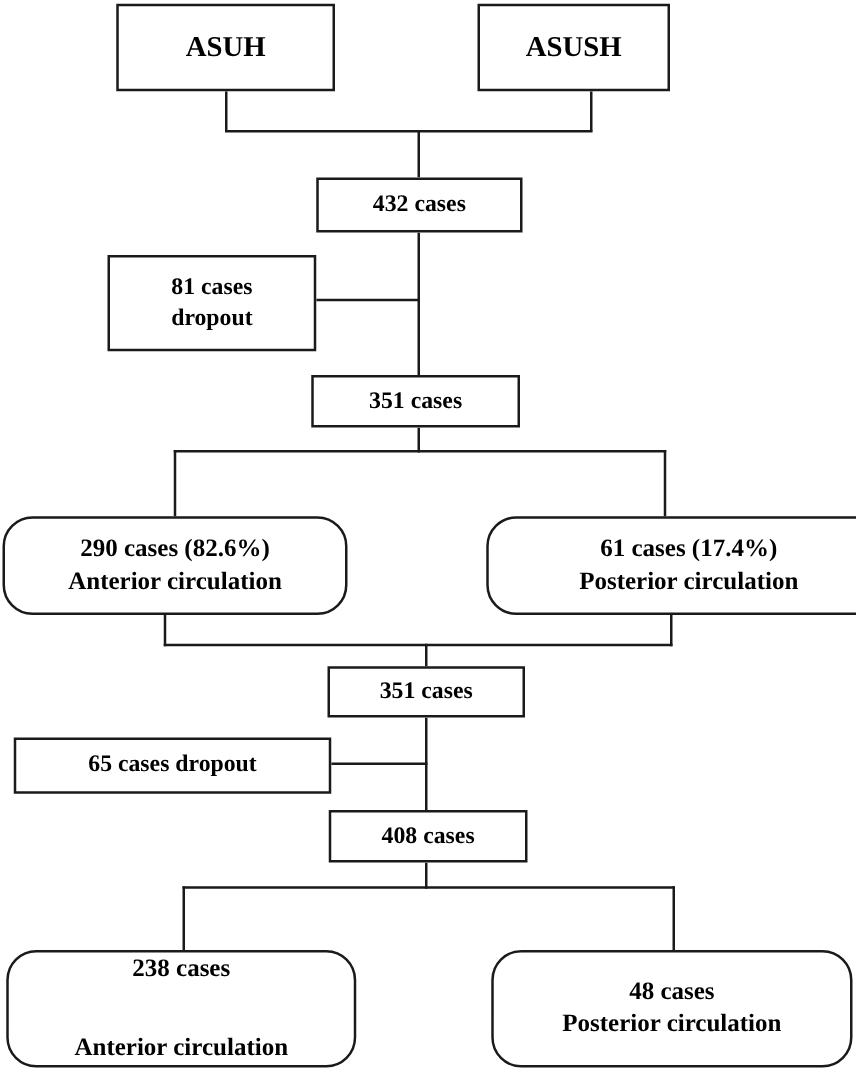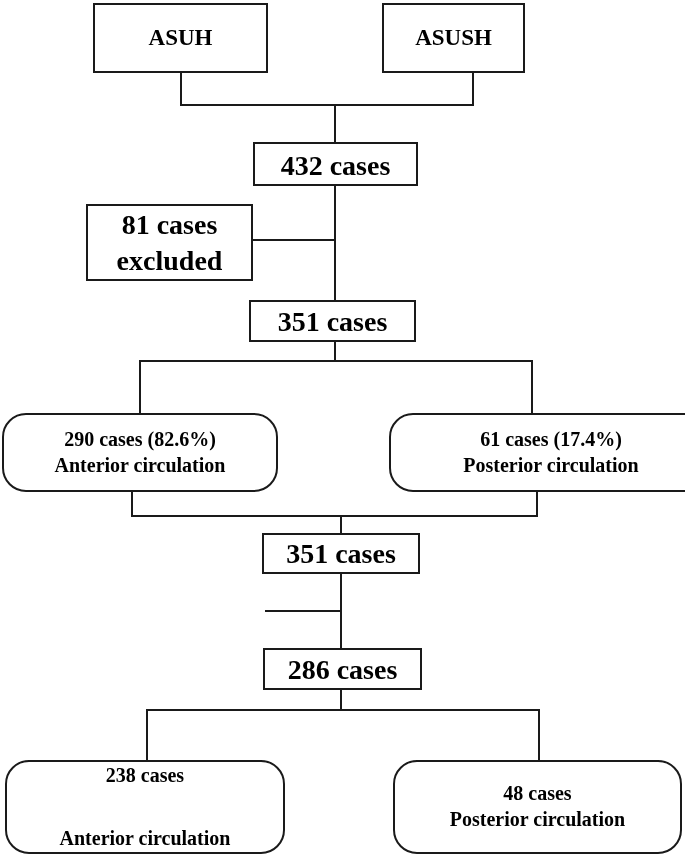--- a/index.html
+++ b/index.html
@@ -32,59 +32,59 @@
     color: #000000;
     line-height: 1.28;
     z-index: 2;
   }
   .node .line1,
   .node .line2 {
     display: block;
     white-space: nowrap;
   }
   .fs-big { font-size: 23px; text-align: right; }
-  .fs-med { font-size: 28px; justify-content: flex-end; }
+  .fs-med { font-size: 19px; }
   .fs-sm  { font-size: 20px; border-radius: 24px; }
 
   
   .conn {
     position: absolute;
     background: #1a1a1a;
     z-index: 1;
   }
   .h { height: 2px; }
   .v { width: 2px; }
 </style>
 </head>
 <body>
 
 <div id="flowchart">
 
   <div class="node fs-big" style="left:93px; top:3px; width:175px; height:70px;">
     <span class="line1">ASUH</span>
   </div>
 
-  <div class="node fs-big" style="left:382px; top:3px; width:143px; height:70px;">
+  <div class="node fs-big" style="left:382px; top:3px; width:154px; height:70px;">
     <span class="line1">ASUSH</span>
   </div>
 
   <div class="conn v" style="left:180px; top:73px; height:32px;"></div>
   <div class="conn v" style="left:472px; top:73px; height:32px;"></div>
   <div class="conn h" style="left:180px; top:104px; width:294px;"></div>
   <div class="conn v" style="left:334px; top:104px; height:38px;"></div>
 
   <div class="node fs-med" style="left:253px; top:142px; width:165px; height:44px;">
     <span class="line1">432 cases</span>
   </div>
 
   <div class="conn v" style="left:334px; top:186px; height:114px;"></div>
 
   <div class="node fs-med" style="left:86px; top:204px; width:167px; height:77px;">
     <span class="line1">81 cases</span>
-    <span class="line2">excluded</span>
+    <span class="line2">dropout</span>
   </div>
   <div class="conn h" style="left:253px; top:239px; width:83px;"></div>
 
   <div class="node fs-med" style="left:249px; top:300px; width:167px; height:42px;">
     <span class="line1">351 cases</span>
   </div>
 
   <div class="conn v" style="left:334px; top:342px; height:20px;"></div>
   <div class="conn h" style="left:139px; top:360px; width:394px;"></div>
   <div class="conn v" style="left:139px; top:360px; height:53px;"></div>
@@ -104,24 +104,27 @@
   <div class="conn v" style="left:536px; top:492px; height:25px;"></div>
   <div class="conn h" style="left:131px; top:515px; width:407px;"></div>
   <div class="conn v" style="left:340px; top:515px; height:19px;"></div>
 
   <div class="node fs-med" style="left:262px; top:533px; width:158px; height:41px;">
     <span class="line1">351 cases</span>
   </div>
 
   <div class="conn v" style="left:340px; top:574px; height:75px;"></div>
 
+  <div class="node fs-med" style="left:11px; top:590px; width:254px; height:45px;">
+    <span class="line1">65 cases dropout</span>
+  </div>
   <div class="conn h" style="left:265px; top:610px; width:77px;"></div>
 
   <div class="node fs-med" style="left:263px; top:648px; width:159px; height:42px;">
-    <span class="line1">286 cases</span>
+    <span class="line1">408 cases</span>
   </div>
 
   <div class="conn v" style="left:340px; top:690px; height:21px;"></div>
   <div class="conn h" style="left:146px; top:709px; width:394px;"></div>
   <div class="conn v" style="left:146px; top:709px; height:52px;"></div>
   <div class="conn v" style="left:538px; top:709px; height:52px;"></div>
 
   <div class="node fs-sm" style="left:5px; top:760px; width:280px; height:94px;gap:37px;">
     <span class="line1">238 cases</span>
     <span class="line2">Anterior circulation</span>

